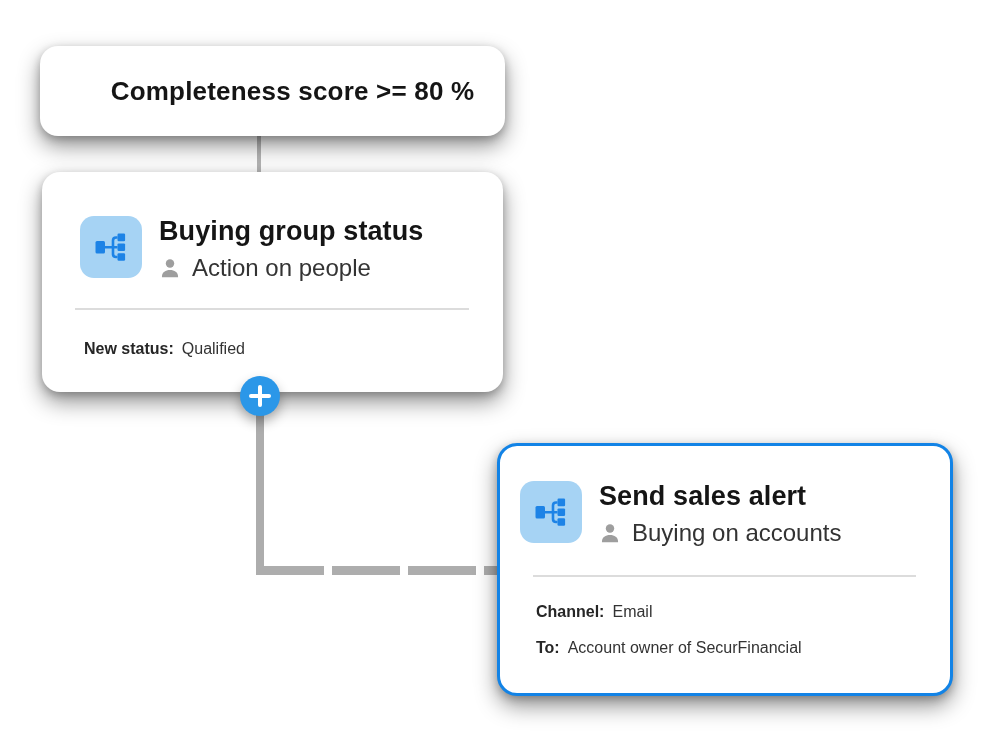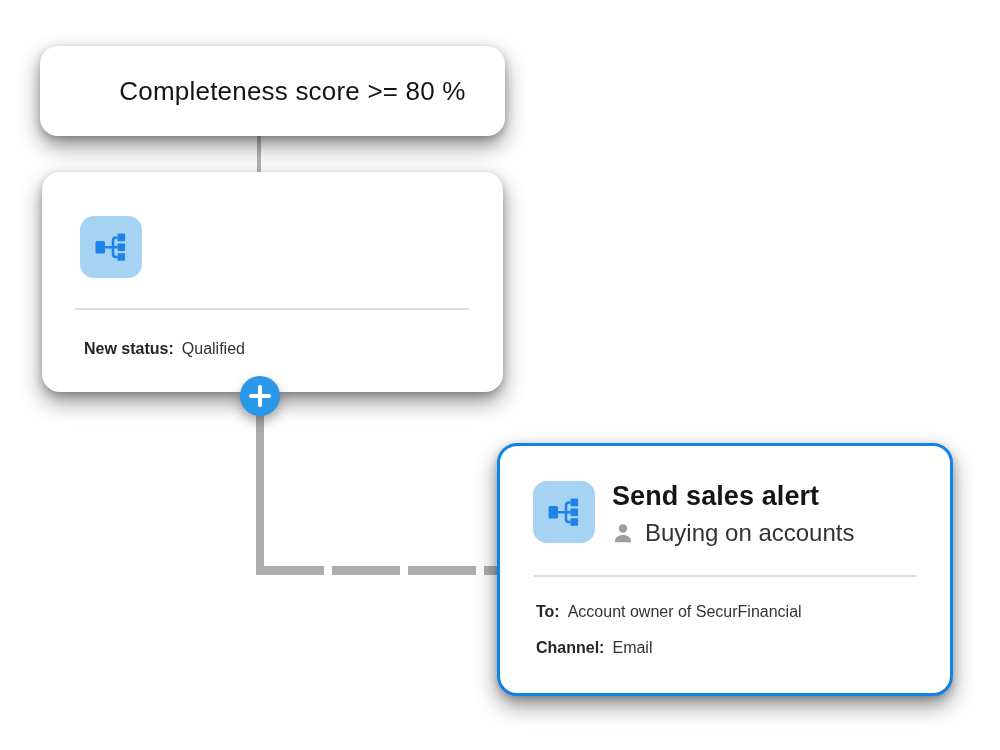--- a/index.html
+++ b/index.html
@@ -20,35 +20,35 @@
   }
   .card{
     position:absolute;background:#ffffff;border-radius:18px;z-index:1;
     box-shadow:0 10px 22px rgba(0,0,0,.42),0 3px 8px rgba(0,0,0,.22);
   }
   
   .card.condition{
     left:40px;top:46px;width:465px;height:90px;
     display:flex;align-items:center;justify-content:center;
   }
-  .condition-label{font-size:26px;font-weight:400;color:var(--title);letter-spacing:.2px;margin-left:40px;}
+  .condition-label{font-size:26px;font-weight:700;color:var(--title);letter-spacing:.2px;margin-left:40px;}
   
   .connector{position:absolute;z-index:0;background:var(--conn);}
   .conn-stub{left:257px;top:132px;width:4px;height:44px;background:#b5b5b5;}
   .conn-vert{left:256px;top:410px;width:8px;height:165px;}
   .conn-horiz{
     left:256px;top:566px;width:242px;height:9px;background:none;
     background-image:repeating-linear-gradient(to right,var(--conn) 0 68px,rgba(0,0,0,0) 68px 76px);
   }
   
   .card.node{padding:0;}
   .node-1{left:42px;top:172px;width:461px;height:220px;}
   .node-2{left:497px;top:443px;width:456px;height:253px;border:3px solid var(--accent);border-radius:20px;z-index:2;}
   .node-header{position:absolute;left:38px;top:44px;display:flex;align-items:flex-start;}
-  .node-2 .node-header{left:33px;top:35px;}
+  .node-2 .node-header{left:20px;top:35px;}
   .icon-tile{
     width:62px;height:62px;border-radius:14px;background:var(--tile);
     display:flex;align-items:center;justify-content:center;flex:0 0 auto;
   }
   .node-titles{margin-left:17px;padding-top:1px;}
   .node-title{font-size:27px;font-weight:700;color:var(--title);line-height:1.1;letter-spacing:.1px;}
   .node-subtitle-row{display:flex;align-items:center;margin-top:7px;}
   .person-icon{width:22px;height:22px;flex:0 0 auto;margin-right:11px;}
   .node-subtitle{font-size:24px;color:var(--body);}
   .divider{position:absolute;left:33px;right:34px;height:2px;background:var(--divider);}
@@ -86,20 +86,30 @@
     <div class="node-header">
       <div class="icon-tile">
         <svg width="40" height="40" viewBox="0 0 40 40">
           <rect x="4.5" y="14" width="9.5" height="12.5" rx="1.5" fill="#1d83e6"></rect>
           <path d="M14 20.2 H22 M26.5 10.5 H25 Q22 10.5 22 13.5 V27 Q22 30 25 30 H26.5 M22 20.2 H26.5" stroke="#1d83e6" stroke-width="2.6" fill="none"></path>
           <rect x="26.5" y="6.6" width="7.6" height="7.6" rx="1.2" fill="#1d83e6"></rect>
           <rect x="26.5" y="16.4" width="7.6" height="7.6" rx="1.2" fill="#1d83e6"></rect>
           <rect x="26.5" y="26.2" width="7.6" height="7.6" rx="1.2" fill="#1d83e6"></rect>
         </svg>
       </div>
+      <div class="node-titles">
+        <div class="node-title">Buying group status</div>
+        <div class="node-subtitle-row">
+          <svg class="person-icon" viewBox="0 0 24 24">
+            <circle cx="12" cy="7" r="4.6" fill="#9e9e9e"></circle>
+            <path d="M3.2 21.5c0-4.8 4-7.2 8.8-7.2s8.8 2.4 8.8 7.2v.5H3.2z" fill="#9e9e9e"></path>
+          </svg>
+          <span class="node-subtitle">Action on people</span>
+        </div>
+      </div>
     </div>
     <div class="divider"></div>
     <div class="node-body">
       <div>
         <span class="detail-label">New status:</span><span>Qualified</span>
       </div>
     </div>
   </div>
 
   <button class="add-btn">
@@ -127,21 +137,21 @@
             <circle cx="12" cy="7" r="4.6" fill="#9e9e9e"></circle>
             <path d="M3.2 21.5c0-4.8 4-7.2 8.8-7.2s8.8 2.4 8.8 7.2v.5H3.2z" fill="#9e9e9e"></path>
           </svg>
           <span class="node-subtitle">Buying on accounts</span>
         </div>
       </div>
     </div>
     <div class="divider"></div>
     <div class="node-body">
       <div>
-        <span class="detail-label">To:</span><span>Account owner of SecurFinancial</span>
+        <span class="detail-label">Channel:</span><span>Email</span>
       </div>
       <div>
-        <span class="detail-label">Channel:</span><span>Email</span>
+        <span class="detail-label">To:</span><span>Account owner of SecurFinancial</span>
       </div>
     </div>
   </div>
 
 </div>
 
 </body></html>

